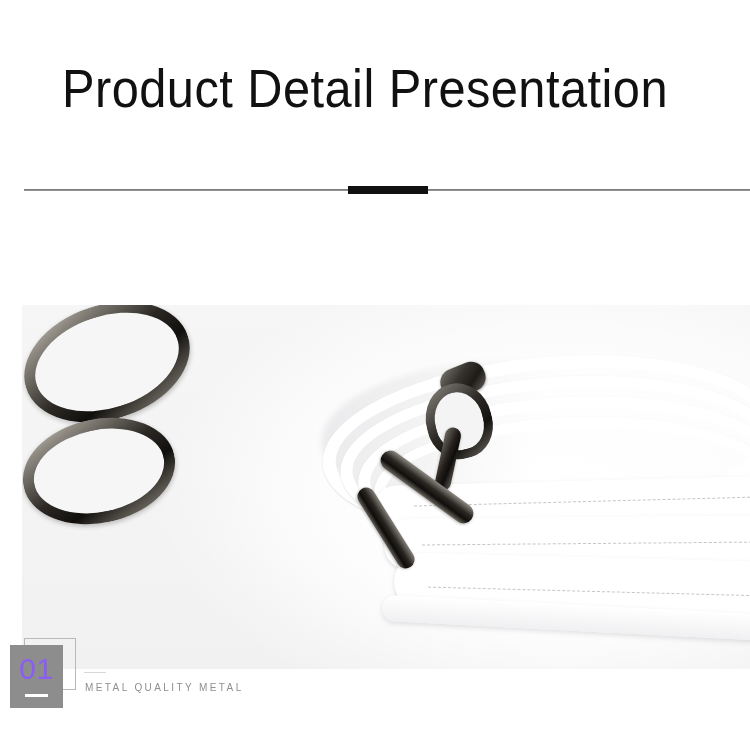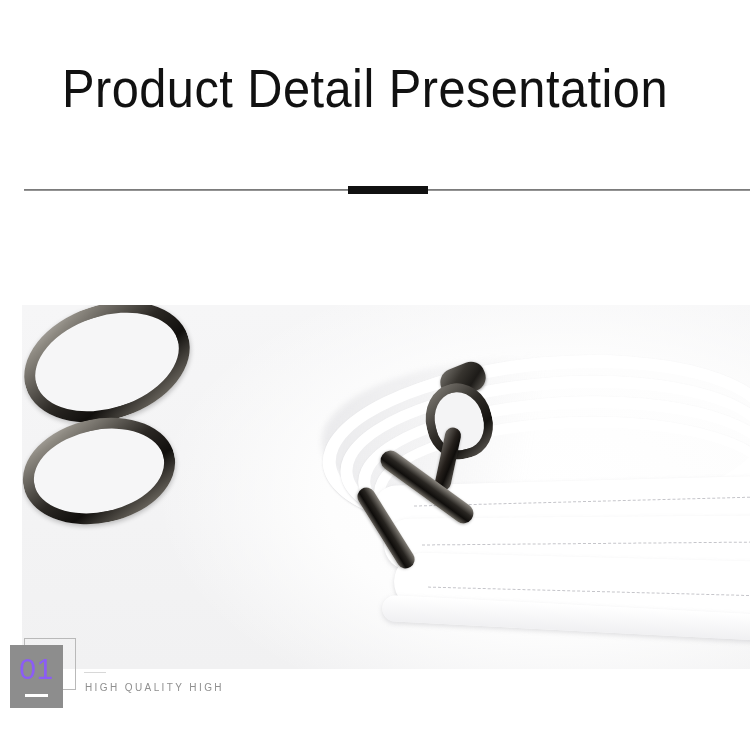--- a/index.html
+++ b/index.html
@@ -314,15 +314,15 @@
     <div class="clasp-oval right"></div>
 
   </div>
 
 
   <div class="badge-outline"></div>
   <div class="badge-square"></div>
   <div class="badge-number">01</div>
   <div class="badge-rule"></div>
   <div class="badge-tick"></div>
-  <div class="badge-caption">HIGH QUALITY HIGH</div>
+  <div class="badge-caption">METAL QUALITY METAL</div>
 
 </div>
 
 </body></html>

